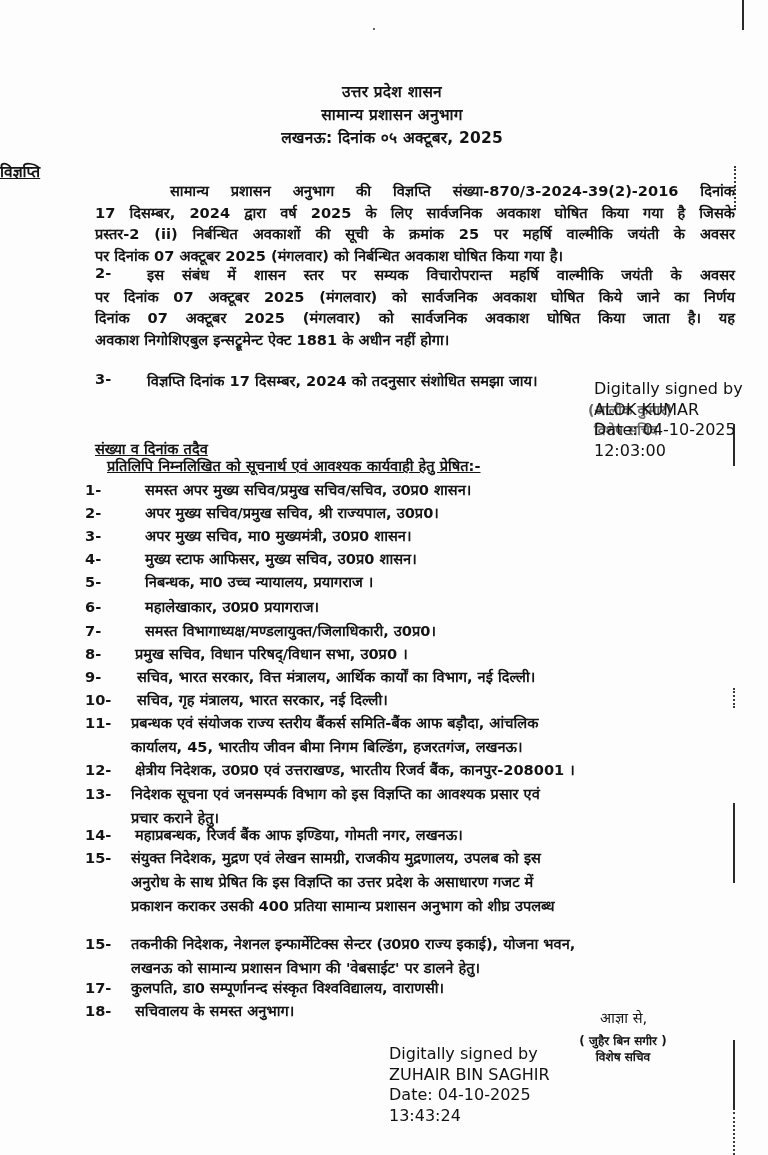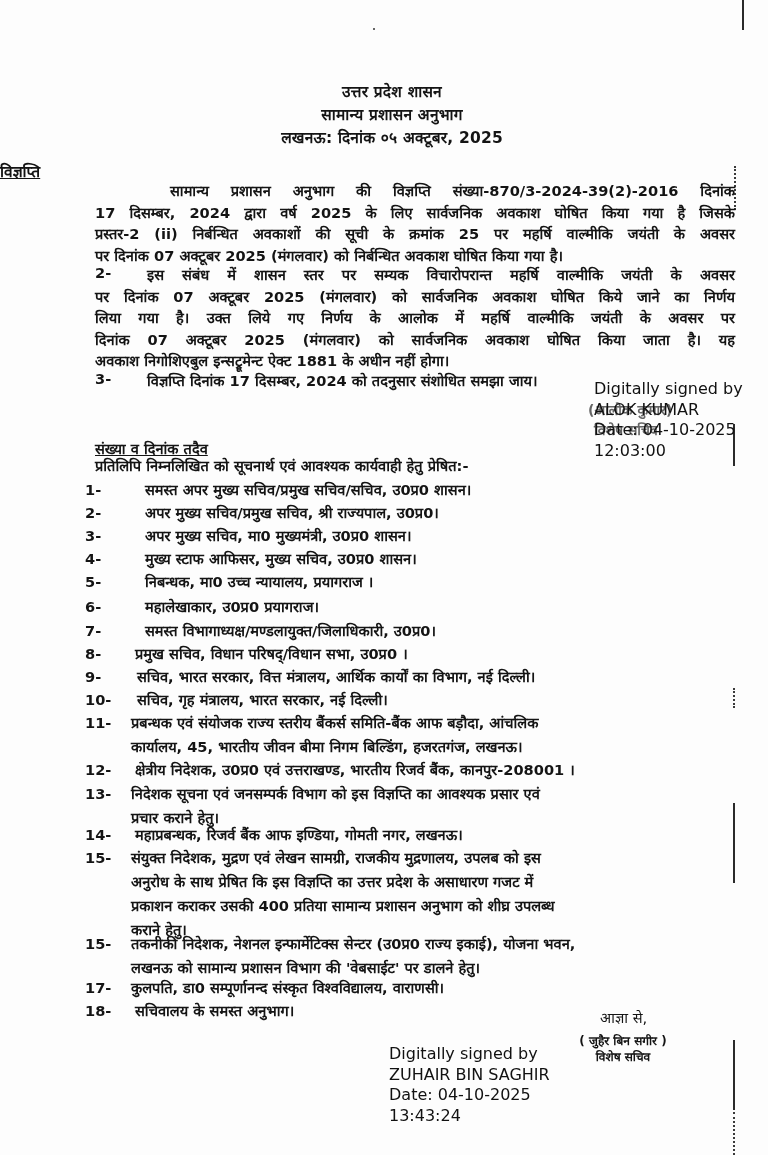--- a/index.html
+++ b/index.html
@@ -10,21 +10,21 @@
   .page { position: absolute; left: 0; top: 0; width: 768px; height: 1155px; background: #fdfdfd; }
   .edge-mark { position: absolute; width: 2px; background: #2a2a2a; }
   .edge-dots { position: absolute; width: 2px; border-left: 2px dotted #3a3a3a; }
   .hdr { position: absolute; left: 0; width: 768px; text-align: center; font-size: 15.5px; font-weight: bold; letter-spacing: 0.2px; }
   .title { position: absolute; left: 0; width: 768px; font-size: 15.5px; font-weight: bold; text-decoration: underline; }
   .para { position: absolute; left: 95px; width: 640px; font-size: 14.6px; font-weight: bold; line-height: 21.6px; text-align: justify; }
   .para .line { display: block; white-space: nowrap; text-align-last: justify; }
   .para .line.last { text-align-last: left; }
   .num { position: absolute; font-size: 14.6px; font-weight: bold; }
   .ref { position: absolute; left: 95px; font-size: 14.6px; font-weight: bold; text-decoration: underline; }
-  .copy-intro { position: absolute; left: 95px; font-size: 14.6px; font-weight: bold; }
+  .copy-intro { position: absolute; left: 107px; font-size: 14.6px; font-weight: bold; text-decoration: underline; }
   .item { position: absolute; left: 95px; width: 640px; font-size: 14.6px; font-weight: bold; line-height: 23.5px; }
   .item .n { position: absolute; left: 0; top: 0; width: 40px; }
   .item .t { position: absolute; left: 50px; width: 590px; }
   .item .t .line { display: block; white-space: nowrap; }
   .sig-stamp { position: absolute; font-family: "DejaVu Sans", sans-serif; font-size: 16px; color: #111; line-height: 20.5px; }
   .sig-stamp .under { position: absolute; left: 0; top: 0; color: #333; opacity: 0.75; font-size: 14px; font-weight: bold; }
   .sig-hindi { position: absolute; font-size: 12px; font-weight: bold; text-align: center; line-height: 16px; }
   .order { position: absolute; font-size: 14.6px; font-weight: normal; margin-top: 8px; }
   .stray { position: absolute; width: 2px; height: 2px; background: #333; border-radius: 1px; }
 </style>
@@ -52,21 +52,20 @@
     <span class="line" style="padding-left:75px;">सामान्य प्रशासन अनुभाग की विज्ञप्ति संख्या-870/3-2024-39(2)-2016 दिनांक</span>
     <span class="line">17 दिसम्बर, 2024 द्वारा वर्ष 2025 के लिए सार्वजनिक अवकाश घोषित किया गया है जिसके</span>
     <span class="line">प्रस्तर-2 (ii) निर्बन्धित अवकाशों की सूची के क्रमांक 25 पर महर्षि वाल्मीकि जयंती के अवसर</span>
     <span class="line last">पर दिनांक 07 अक्टूबर 2025 (मंगलवार) को निर्बन्धित अवकाश घोषित किया गया है।</span>
   </div>
 
   <div class="num" style="left:95px; top:264px;">2-</div>
   <div class="para" style="top:264px;">
     <span class="line" style="padding-left:52px;">इस संबंध में शासन स्तर पर सम्यक विचारोपरान्त महर्षि वाल्मीकि जयंती के अवसर</span>
     <span class="line">पर दिनांक 07 अक्टूबर 2025 (मंगलवार) को सार्वजनिक अवकाश घोषित किये जाने का निर्णय</span>
-    <span class="line">लिया गया है। उक्त लिये गए निर्णय के आलोक में महर्षि वाल्मीकि जयंती के अवसर पर</span>
     <span class="line">दिनांक 07 अक्टूबर 2025 (मंगलवार) को सार्वजनिक अवकाश घोषित किया जाता है। यह</span>
     <span class="line last">अवकाश निगोशिएबुल इन्सट्रूमेन्ट ऐक्ट 1881 के अधीन नहीं होगा।</span>
   </div>
 
   <div class="num" style="left:95px; top:370px;">3-</div>
   <div class="para" style="top:370px;">
     <span class="line last" style="padding-left:52px;">विज्ञप्ति दिनांक 17 दिसम्बर, 2024 को तदनुसार संशोधित समझा जाय।</span>
   </div>
 
   <div class="sig-stamp" style="left:594px; top:379px;">
@@ -171,21 +170,20 @@
       <div class="t" style="left:40px;">
           <span class="line">महाप्रबन्धक, रिजर्व बैंक आफ इण्डिया, गोमती नगर, लखनऊ।</span>
         </div>
     </div>
     <div class="item" style="top:846px;">
       <span class="n" style="left:-10px;">15-</span>
       <div class="t" style="left:36px; line-height:24px;">
         <span class="line">संयुक्त निदेशक, मुद्रण एवं लेखन सामग्री, राजकीय मुद्रणालय, उपलब को इस</span>
         <span class="line">अनुरोध के साथ प्रेषित कि इस विज्ञप्ति का उत्तर प्रदेश के असाधारण गजट में</span>
         <span class="line">प्रकाशन कराकर उसकी 400 प्रतिया सामान्य प्रशासन अनुभाग को शीघ्र उपलब्ध</span>
-        <span class="line">कराने हेतु।</span>
       </div>
     </div>
     <div class="item" style="top:932px;">
       <span class="n" style="left:-10px;">15-</span>
       <div class="t" style="left:36px;">
         <span class="line">तकनीकी निदेशक, नेशनल इन्फार्मेटिक्स सेन्टर (उ0प्र0 राज्य इकाई), योजना भवन,</span>
         <span class="line">लखनऊ को सामान्य प्रशासन विभाग की 'वेबसाईट' पर डालने हेतु।</span>
       </div>
     </div>
     <div class="item" style="top:976px;">

